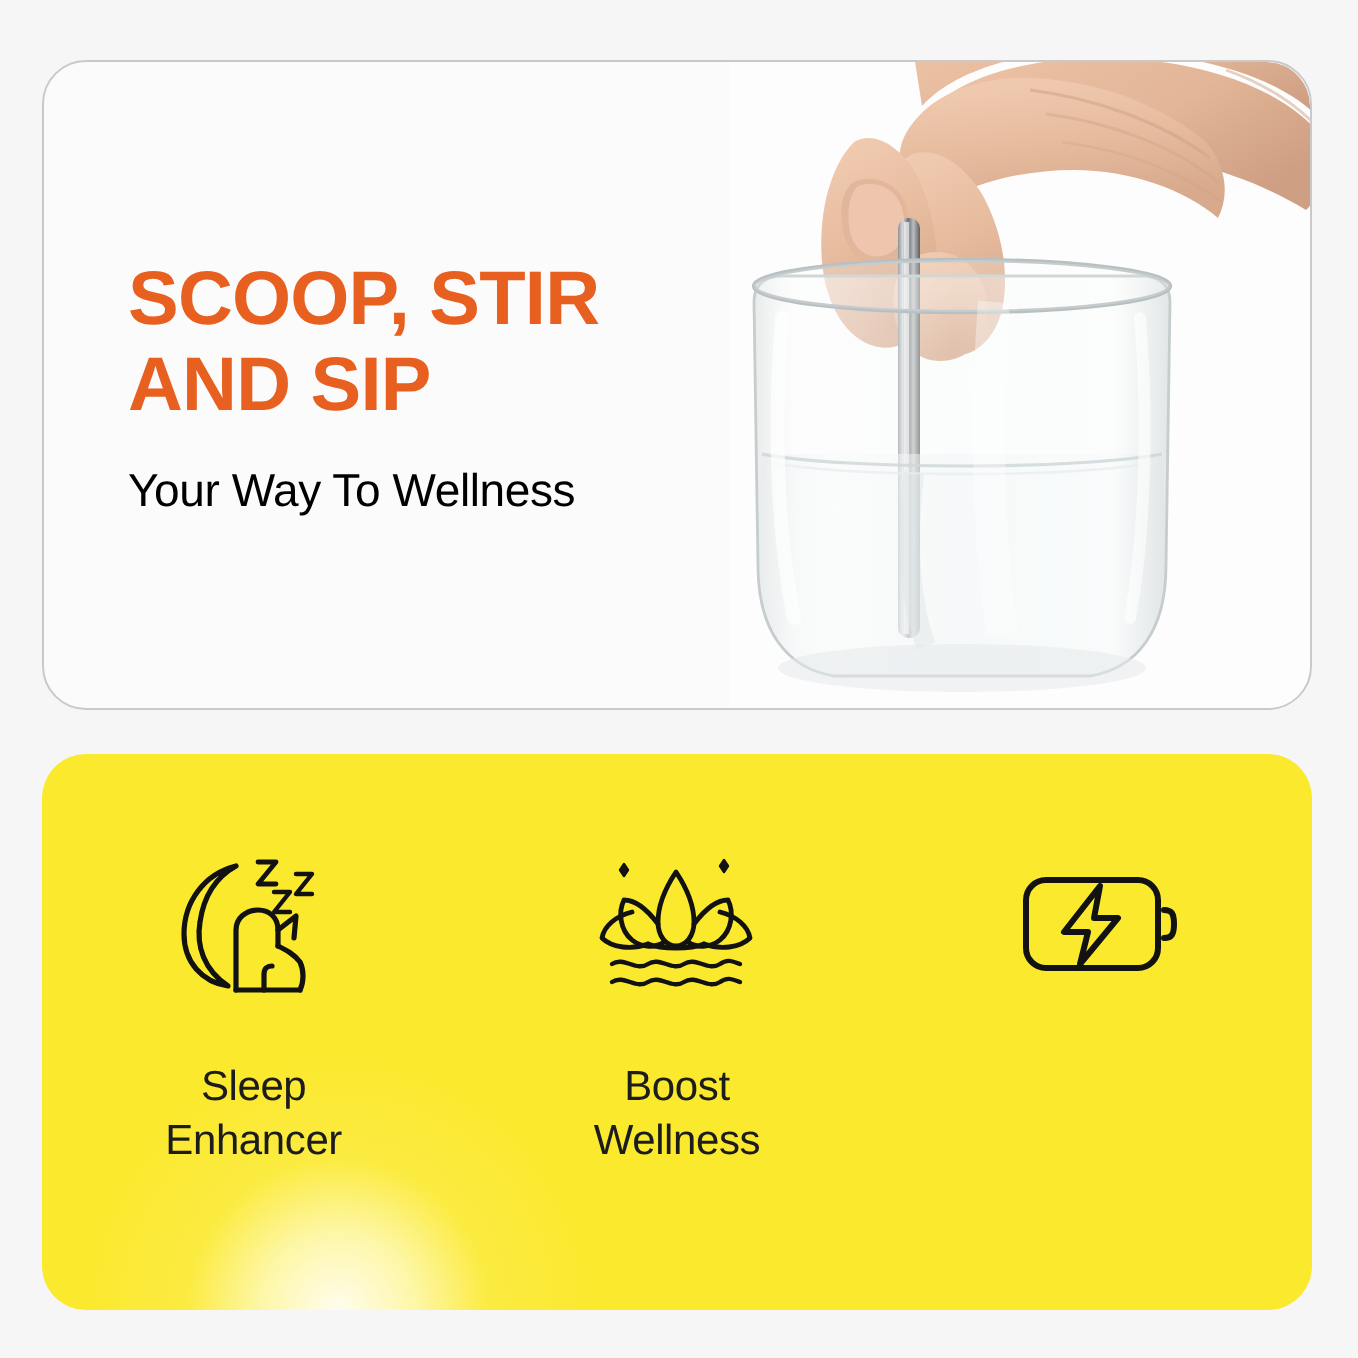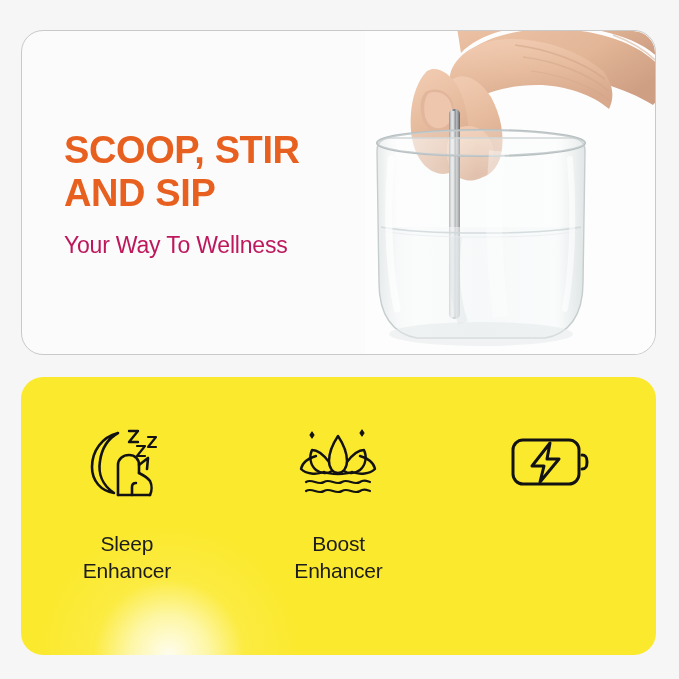--- a/index.html
+++ b/index.html
@@ -52,21 +52,21 @@
     color: #e8601f;
     margin: 0;
     white-space: pre-line;
   }
 
   .subheadline {
     font-family: "Liberation Sans", sans-serif;
     font-weight: normal;
     font-size: 23px;
     line-height: 1.2;
-    color: #be185d;
+    color: #000000;
     margin: 16px 0 0 0;
     letter-spacing: -0.2px;
   }
 
   
   .photo {
     position: absolute;
     right: 0px;
     top: 0px;
     width: 290px;
@@ -306,21 +306,21 @@
             <path d="M 26 46 C 31 48 36 48 40 48 C 44 48 49 48 54 46"></path>
 
             <path d="M 8 56 C 14 52 20 60 26 56 C 32 52 38 60 44 56 C 50 52 56 60 62 56 C 66 53 69 55 72 56" stroke-width="2.2"></path>
             <path d="M 8 65 C 14 61 20 69 26 65 C 32 61 38 69 44 65 C 50 61 56 69 62 65 C 66 62 69 64 72 65" stroke-width="2.2"></path>
 
             <path d="M 14 6 L 16 9 L 14 12 L 12 9 Z" fill="#121212" stroke-width="1.2"></path>
             <path d="M 64 4 L 66 7 L 64 10 L 62 7 Z" fill="#121212" stroke-width="1.2"></path>
           </svg>
         </div>
         <div class="benefit-label">Boost
-Enhancer</div>
+Wellness</div>
       </div>
 
       <div class="benefit">
         <div class="benefit-icon">
           <svg width="80" height="56" viewBox="0 0 80 56" fill="none" stroke="#121212" stroke-width="3" stroke-linecap="round" stroke-linejoin="round" xmlns="http://www.w3.org/2000/svg" aria-hidden="true">
 
             <rect x="3" y="6" width="66" height="44" rx="10" ry="10"></rect>
 
             <path d="M 72 21 C 76 21 77 23 77 28 C 77 33 76 35 72 35"></path>
 

